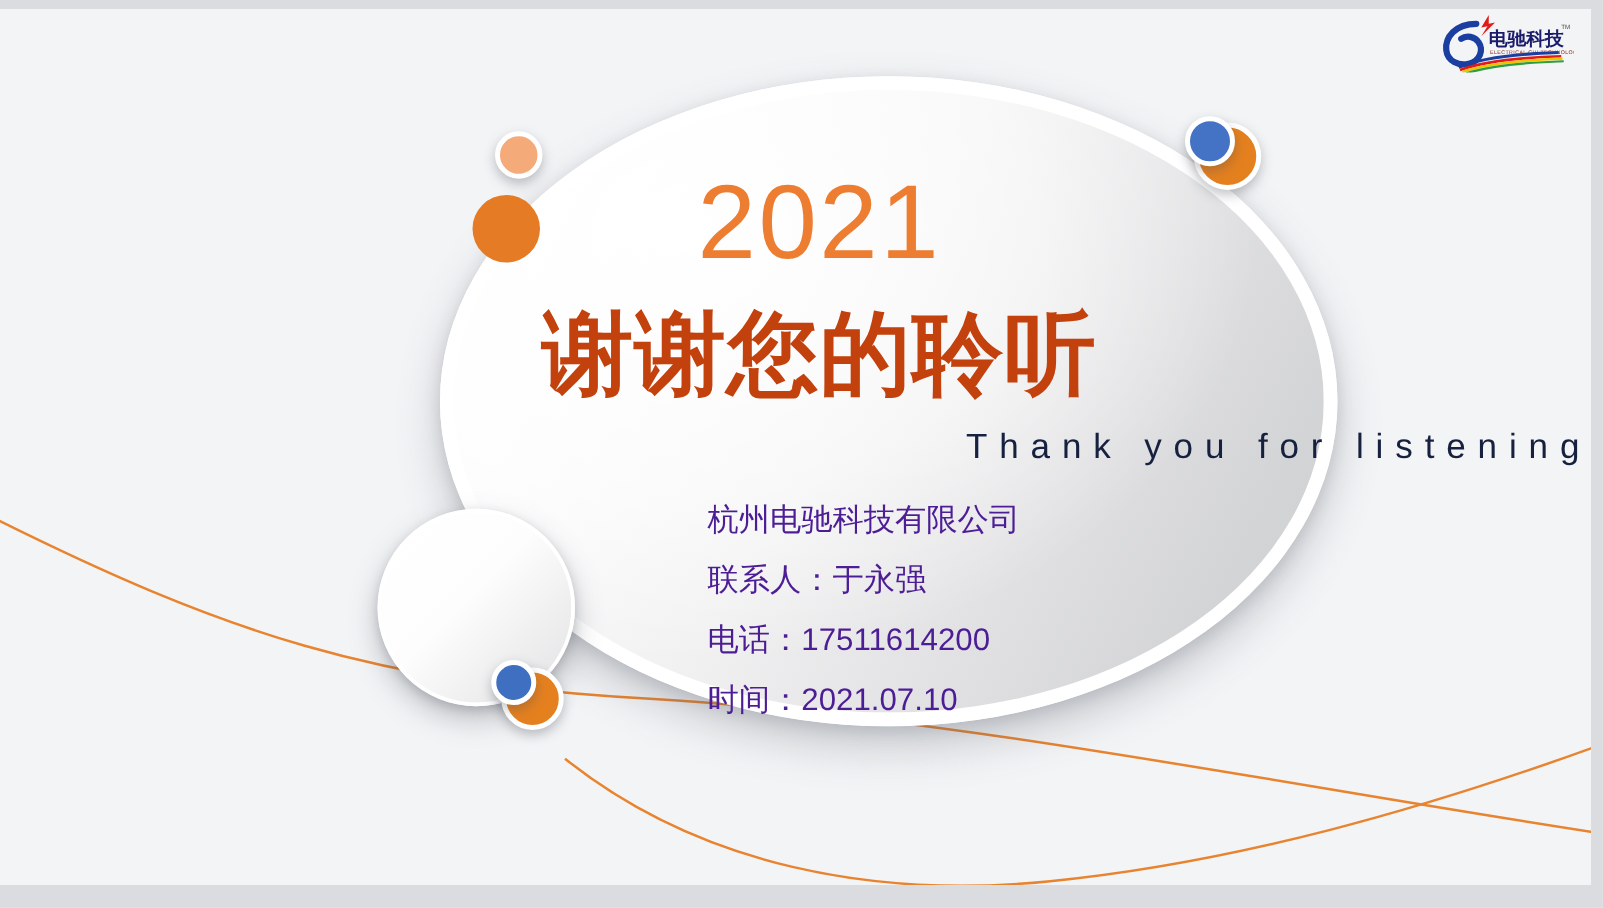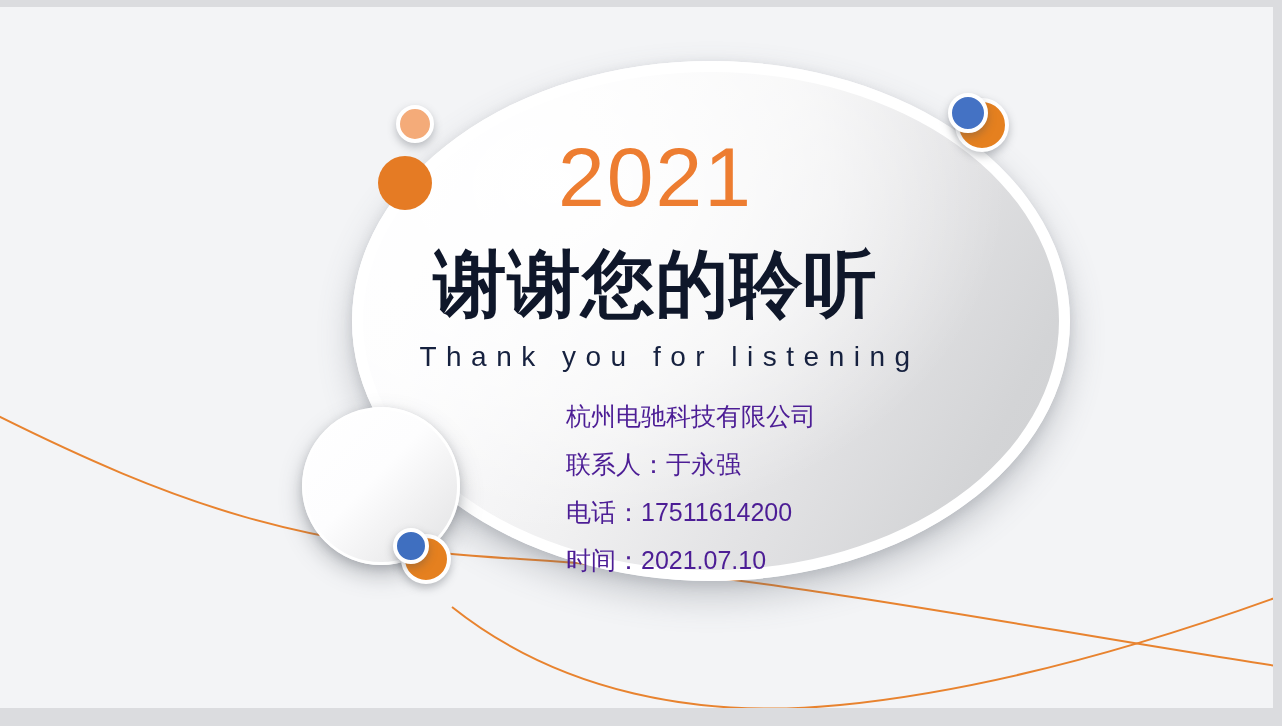--- a/index.html
+++ b/index.html
@@ -143,32 +143,32 @@
   #thanks-cn {
     position: absolute;
     left: 0;
     top: 238px;
     width: 1273px;
     text-align: center;
     padding-left: 38px;
     box-sizing: border-box;
     font-size: 73px;
     font-weight: 700;
-    color: #0f172a;
+    color: #c2410c;
     letter-spacing: 1px;
     line-height: 1.08;
     font-family: "Liberation Sans", "DejaVu Sans", sans-serif;
   }
 
   #thanks-en {
     position: absolute;
     left: 0;
     top: 333px;
     width: 1273px;
-    text-align: center;
+    text-align: right;
     padding-left: 66px;
     box-sizing: border-box;
     font-size: 28px;
     font-weight: 400;
     color: #16213f;
     letter-spacing: 9.5px;
     line-height: 1.2;
   }
 
   #contact-block {
@@ -236,15 +236,34 @@
 
       <div id="contact-block">
         <div class="contact-line">杭州电驰科技有限公司</div>
         <div class="contact-line">联系人：于永强</div>
         <div class="contact-line">电话：17511614200</div>
         <div class="contact-line">时间：2021.07.10</div>
       </div>
 
     </div>
 
+    <div id="logo">
+      <svg viewBox="0 0 108 48" width="108" height="48">
+
+        <path d="M30 9 C13 9 5 20 6 30 C7 39 16 43 24 41 C33 39 36 30 32 24 C29 19 22 18 18 21" fill="none" stroke="#1b3fa0" stroke-width="5" stroke-linecap="round"></path>
+
+        <path d="M40 2 L34 12 L39 11 L34 19 L45 8 L40 9 Z" fill="#e01b1b"></path>
+
+        <text x="40" y="26" font-family="'DejaVu Sans','Liberation Sans',sans-serif" font-size="15" font-weight="700" fill="#1b1b6b">电驰科技</text>
+
+        <text x="98" y="13" font-family="'Liberation Sans',sans-serif" font-size="5" fill="#444">TM</text>
+
+        <text x="41" y="33" font-family="'Liberation Sans',sans-serif" font-size="4.2" letter-spacing="0.35" fill="#8a1f1f">ELECTRICAL CHI TECHNOLOGY</text>
+
+        <path d="M16 44 C34 36 62 33 96 32" fill="none" stroke="#1b3fa0" stroke-width="2.4"></path>
+        <path d="M17 46 C36 39 64 36 98 35" fill="none" stroke="#e01b1b" stroke-width="2.2"></path>
+        <path d="M19 47.5 C38 41 66 38 99 37" fill="none" stroke="#f2c200" stroke-width="2"></path>
+        <path d="M22 48.6 C40 43 68 40 100 39" fill="none" stroke="#2f9e3f" stroke-width="1.8"></path>
+      </svg>
+    </div>
 
   </div>
 </div>
 
 </body></html>

